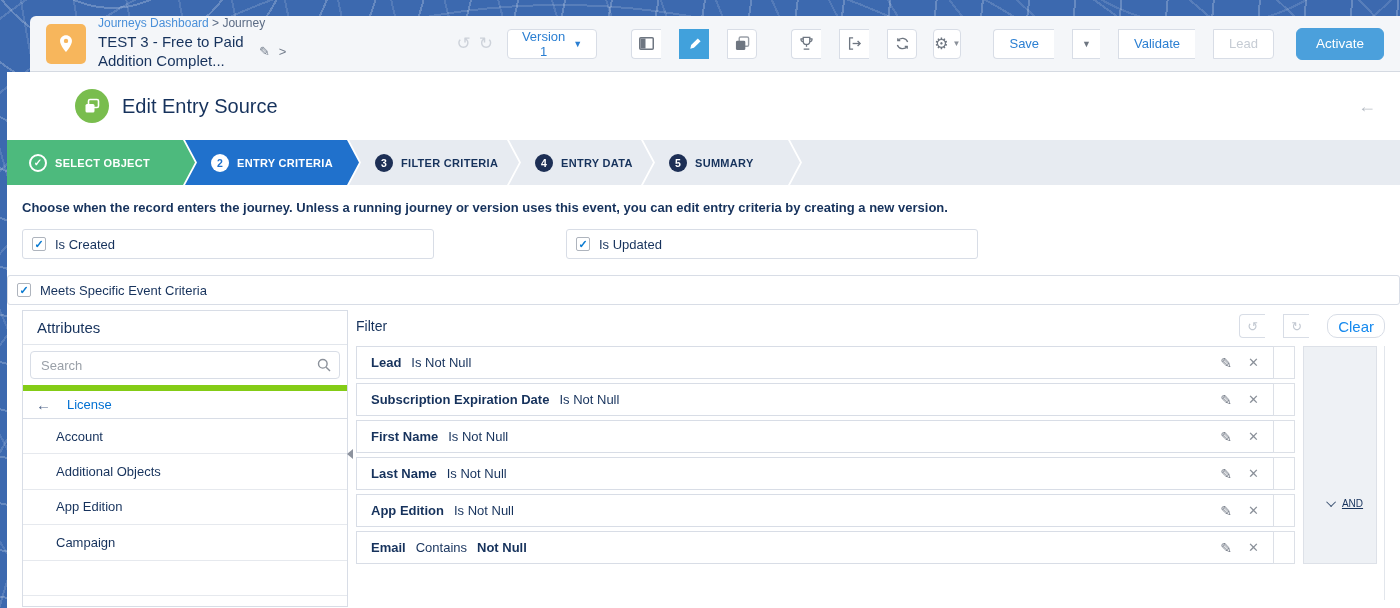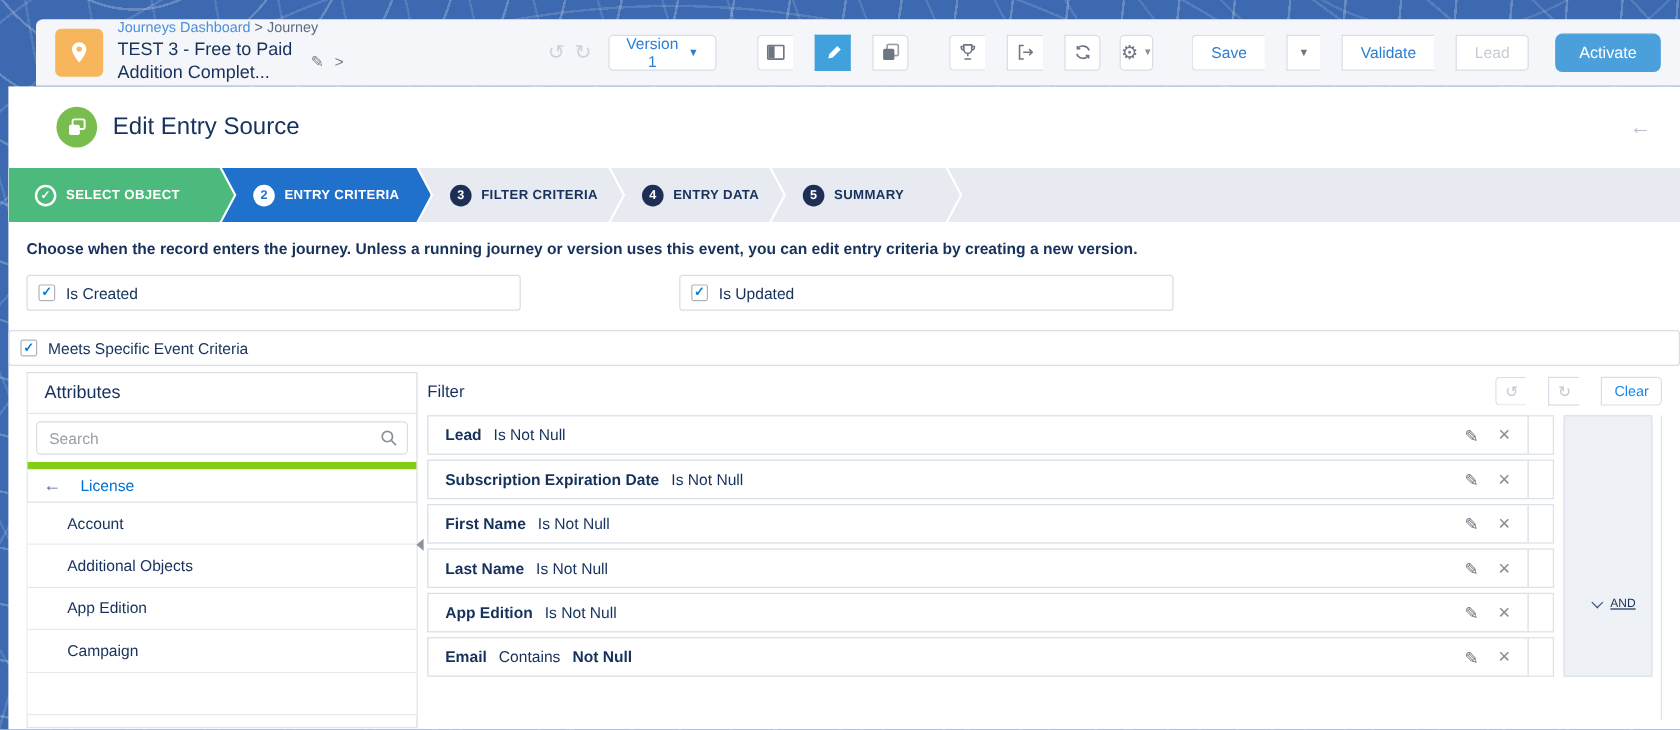--- a/index.html
+++ b/index.html
@@ -43,21 +43,21 @@
   .save-group{ display:flex; margin-left:14px; height:30px;}
   .save-group .btn{ border-radius:0; border-right-width:0; font-size:13px; color:#2b7fd2; padding:0 15px;}
   .save-group .btn:first-child{ border-top-left-radius:4px; border-bottom-left-radius:4px;}
   .save-group .btn.caret-btn{ padding:0 9px; color:#6e7681; font-size:9px;}
   .save-group .btn:last-child{ border-right-width:1px; border-top-right-radius:4px; border-bottom-right-radius:4px;}
   .save-group .btn.disabled{ color:#c6ccd4; cursor:default;}
   .activate-btn{ height:32px; padding:0 19px; margin-left:22px; background:#4ba0dc; border:1px solid #4ba0dc;
     border-radius:6px; color:#fff; font-size:13.5px;}
   
   .modal{ position:absolute; top:72px; left:7px; right:0; bottom:0; background:#fff;}
-  .panel-header{ height:68px; display:flex; align-items:center; padding-left:40px; position:relative;}
+  .panel-header{ height:68px; display:flex; align-items:center; padding-left:68px; position:relative;}
   .entry-tile{ width:34px; height:34px; border-radius:50%; background:#79bd4e;
     display:flex; align-items:center; justify-content:center;}
   .panel-title{ font-size:20px; color:#16325c; margin-left:13px; font-weight:400;}
   .panel-back{ position:absolute; right:24px; top:24px; color:#b9bfc7; font-size:18px; cursor:pointer;}
   
   .steps{ height:45px; display:flex; background:#fff;}
   .step{ display:flex; align-items:center; gap:8px; padding-left:26px;
     clip-path:polygon(0 0, calc(100% - 12px) 0, 100% 50%, calc(100% - 12px) 100%, 0 100%, 12px 50%);
     margin-left:-10px; cursor:pointer;}
   .step.first{ clip-path:polygon(0 0, calc(100% - 12px) 0, 100% 50%, calc(100% - 12px) 100%, 0 100%); margin-left:0; padding-left:22px;}
@@ -101,22 +101,22 @@
     padding-left:33px; font-size:13px; color:#16325c; cursor:pointer; background:#fff;}
   .collapse-handle{ position:absolute; right:-6px; top:138px; width:0; height:0;
     border-top:5px solid transparent; border-bottom:5px solid transparent; border-right:6px solid #8d939e; cursor:pointer;}
   
   .filter-sec{ flex:1; margin-left:8px; display:flex; flex-direction:column; height:290px;justify-content:flex-end;}
   .filter-head{ height:32px; display:flex; align-items:center;}
   .filter-title{ font-size:14px; color:#16325c;}
   .filter-head-btns{ margin-left:auto; display:flex; height:24px;}
   .filter-head-btns .btn{ border-radius:0; border-right-width:0; width:26px; font-size:13px; color:#c3c9d2;}
   .filter-head-btns .btn:first-child{ border-top-left-radius:4px; border-bottom-left-radius:4px;}
-  .filter-head-btns .btn.clear{ width:auto; padding:0 10px; font-size:12px; color:#1589ee;
-    border-right-width:1px; border-top-right-radius:4px; border-bottom-right-radius:4px;}
+  .filter-head-btns .btn.clear{ width:auto; padding:0 10px; font-size:15px; color:#1589ee;
+    border-right-width:1px; border-top-right-radius:4px; border-bottom-right-radius:4px;border-radius:10px;}
   .filter-body{ flex:1; display:flex; margin-top:4px; padding-right:7px; border-right:1px solid #e2e6ec;}
   .rows-col{ flex:1; display:flex; flex-direction:column;}
   .frow-line{ display:flex; height:33px; margin-bottom:4px;}
   .frow{ flex:1; background:#fff; border:1px solid #d8dde6; display:flex; align-items:center; padding:0 14px; font-size:13px;}
   .frow .fname{ font-weight:700; color:#16325c;}
   .frow .fop{ margin-left:10px; color:#16325c;}
   .frow .fval{ margin-left:10px; font-weight:700; color:#16325c;}
   .frow .sp{ flex:1;}
   .frow .pencil{ color:#6d7480; font-size:14px; cursor:pointer;}
   .frow .close{ color:#8a9099; font-size:13px; margin-left:16px; cursor:pointer;}

